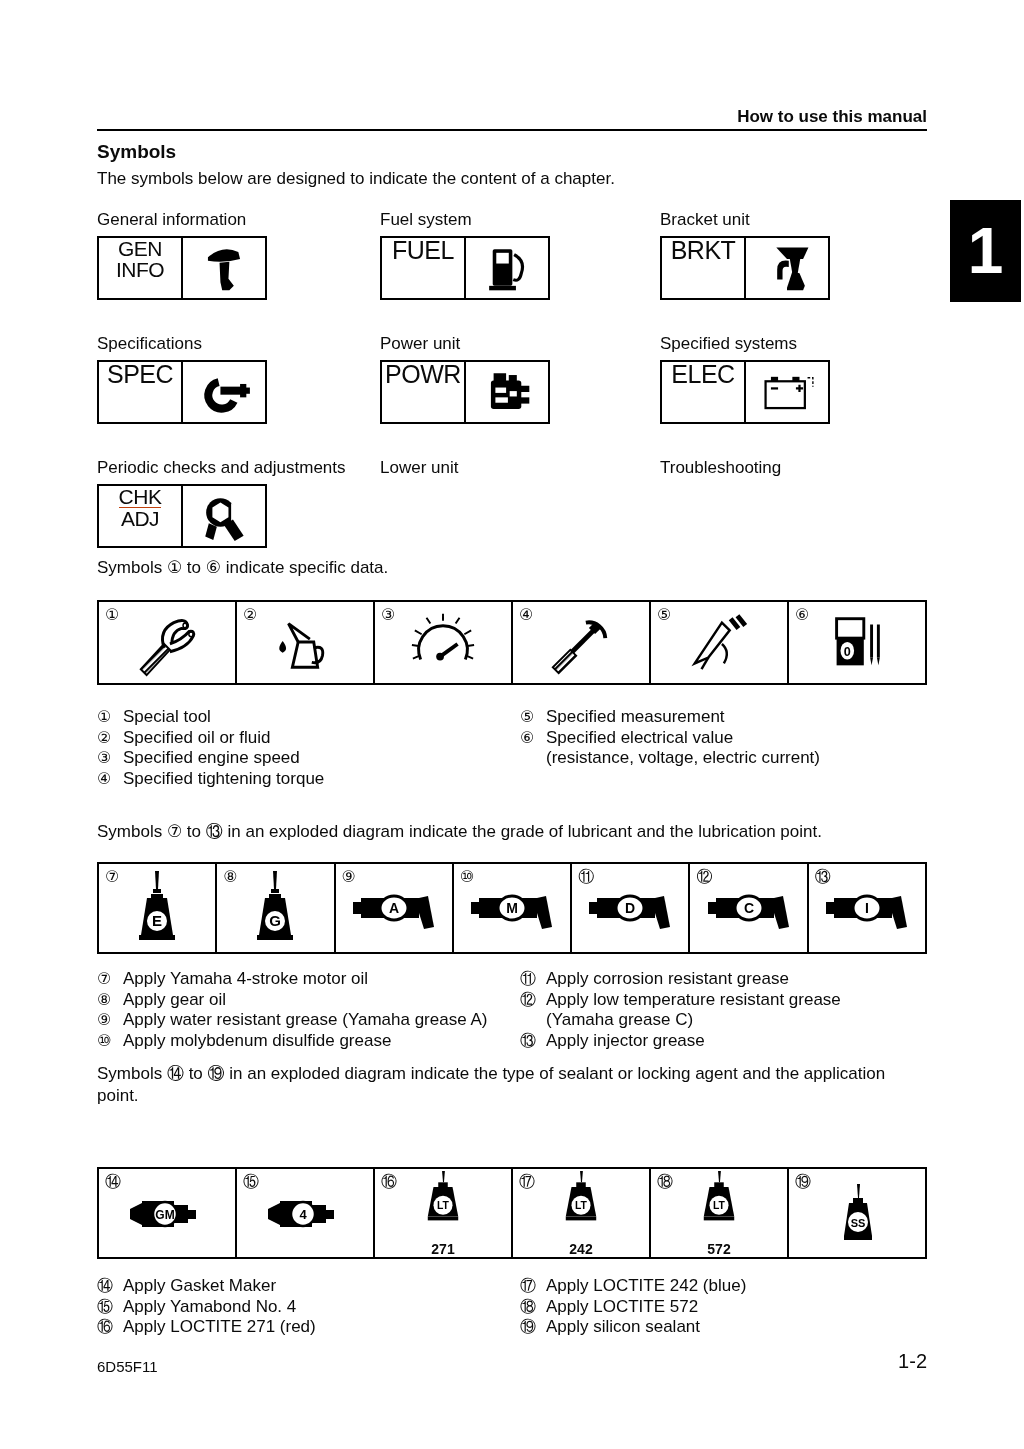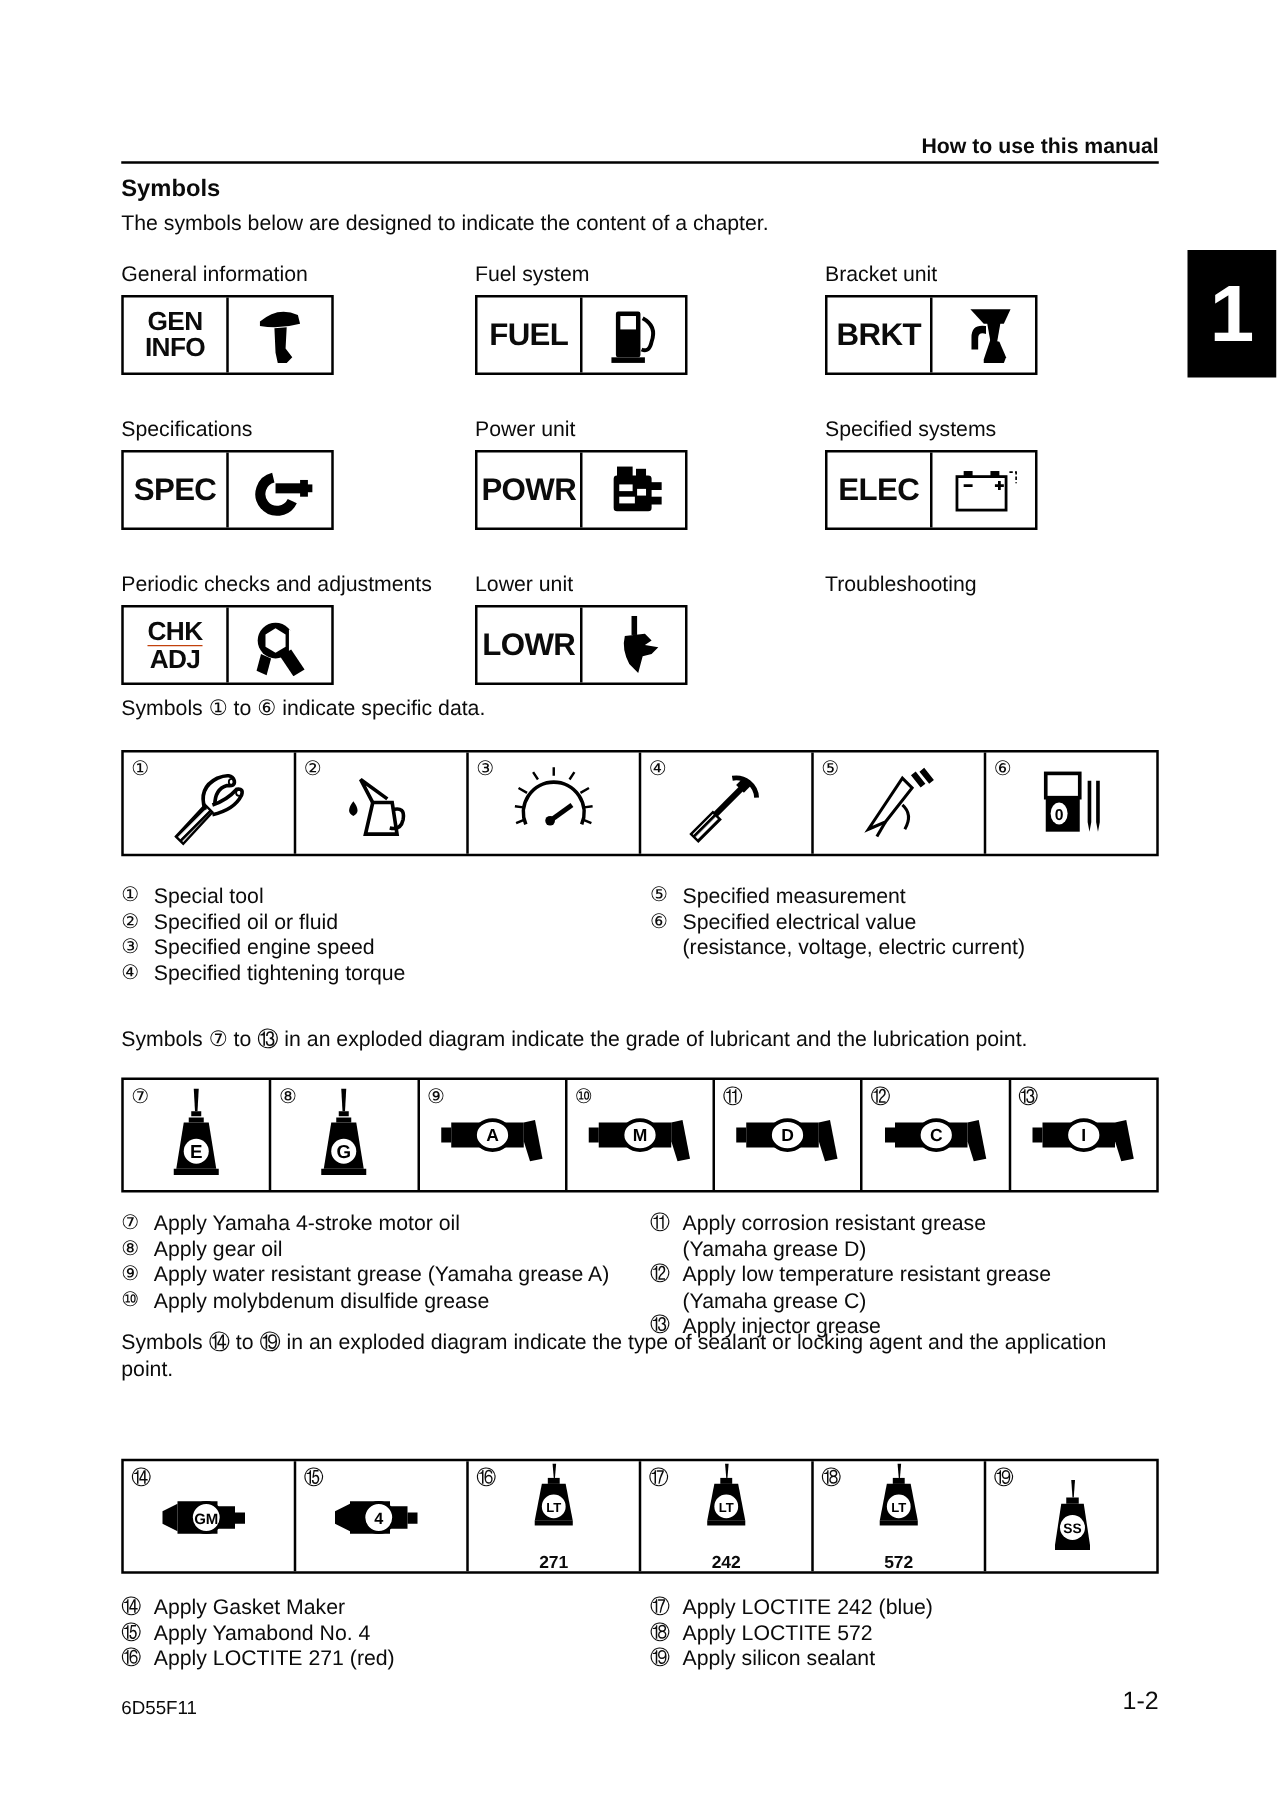--- a/index.html
+++ b/index.html
@@ -9,21 +9,21 @@
 .content { position:absolute; left:97px; top:0; width:830px; height:100%; }
 .abs { position:absolute; }
 .hdr { top:107px; right:0; font-size:17px; font-weight:bold; }
 .rule { top:129px; left:0; width:830px; height:2px; background:#000; }
 .title { top:141px; left:0; font-size:19px; font-weight:bold; }
 .intro { top:169px; left:0; font-size:17px; }
 .chapgrid { top:210px; left:0; display:grid; grid-template-columns:283px 280px 267px; row-gap:34px; }
 .clabel { font-size:17px; margin-bottom:6px; white-space:nowrap; }
 .sbox { width:170px; height:64px; border:2px solid #000; display:flex; background:#fff; }
 .code { width:84px; border-right:2px solid #000; display:flex; flex-direction:column;
-        align-items:center; justify-content:center; font-weight:bold; font-size:25px;
+        align-items:center; font-weight:normal; font-size:25px;
         line-height:1; letter-spacing:-0.5px; }
 .code.two { font-size:21px; line-height:21px; }
 .und { border-bottom:1px solid #c2410c; }
 .icel { flex:1; display:flex; align-items:center; justify-content:center; }
 .icel svg { display:block; }
 .qmark { font-size:46px; font-weight:bold; }
 .cap { font-size:17px; left:0; }
 .cap1 { top:557px; } .cap2 { top:820px; width:830px; } .cap3 { top:1063px; width:830px; line-height:22px; }
 .tbl { left:0; width:830px; border:2px solid #000; display:flex; background:#fff; }
 .tbl .cell { flex:1; border-right:2px solid #000; position:relative; display:flex;
@@ -189,31 +189,20 @@
             <polygon points="26,13 35,18.5 35,29.5 26,35 17,29.5 17,18.5" fill="#fff"></polygon>
             <polygon points="30,38 40,32 52,50 42,56" fill="#000"></polygon>
             <polygon points="13,36 22,40 18,55 9,51" fill="#000"></polygon>
           </svg>
         </div>
       </div>
     </div>
 
     <div>
       <div class="clabel">Lower unit</div>
-      <div class="sbox">
-        <div class="code">
-          <span>LOWR</span>
-        </div>
-        <div class="icel">
-          <svg viewBox="0 0 60 56" width="54" height="50">
-            <rect x="28" y="2" width="5" height="17" fill="#000"></rect>
-            <path d="M22 20 L40 18 L46 24 L40 28 L52 30 L46 36 L38 38 L34 53 L26 45 Q19 32 22 20 Z" fill="#000"></path>
-          </svg>
-        </div>
-      </div>
     </div>
 
     <div>
       <div class="clabel">Troubleshooting</div>
     </div>
   </div>
 
   <div class="abs cap cap1">Symbols ① to ⑥ indicate specific data.</div>
 
   <div class="abs tbl t1">
@@ -414,24 +403,20 @@
           <span class="n">⑩</span>
           <span class="t">Apply molybdenum disulfide grease</span>
         </div>
     </div>
     <div class="colR">
       <div class="li">
           <span class="n">⑪</span>
           <span class="t">Apply corrosion resistant grease</span>
         </div>
       <div class="li">
-          <span class="n"></span>
-          <span class="t">(Yamaha grease D)</span>
-        </div>
-      <div class="li">
           <span class="n">⑫</span>
           <span class="t">Apply low temperature resistant grease</span>
         </div>
       <div class="li">
           <span class="n"></span>
           <span class="t">(Yamaha grease C)</span>
         </div>
       <div class="li">
           <span class="n">⑬</span>
           <span class="t">Apply injector grease</span>

